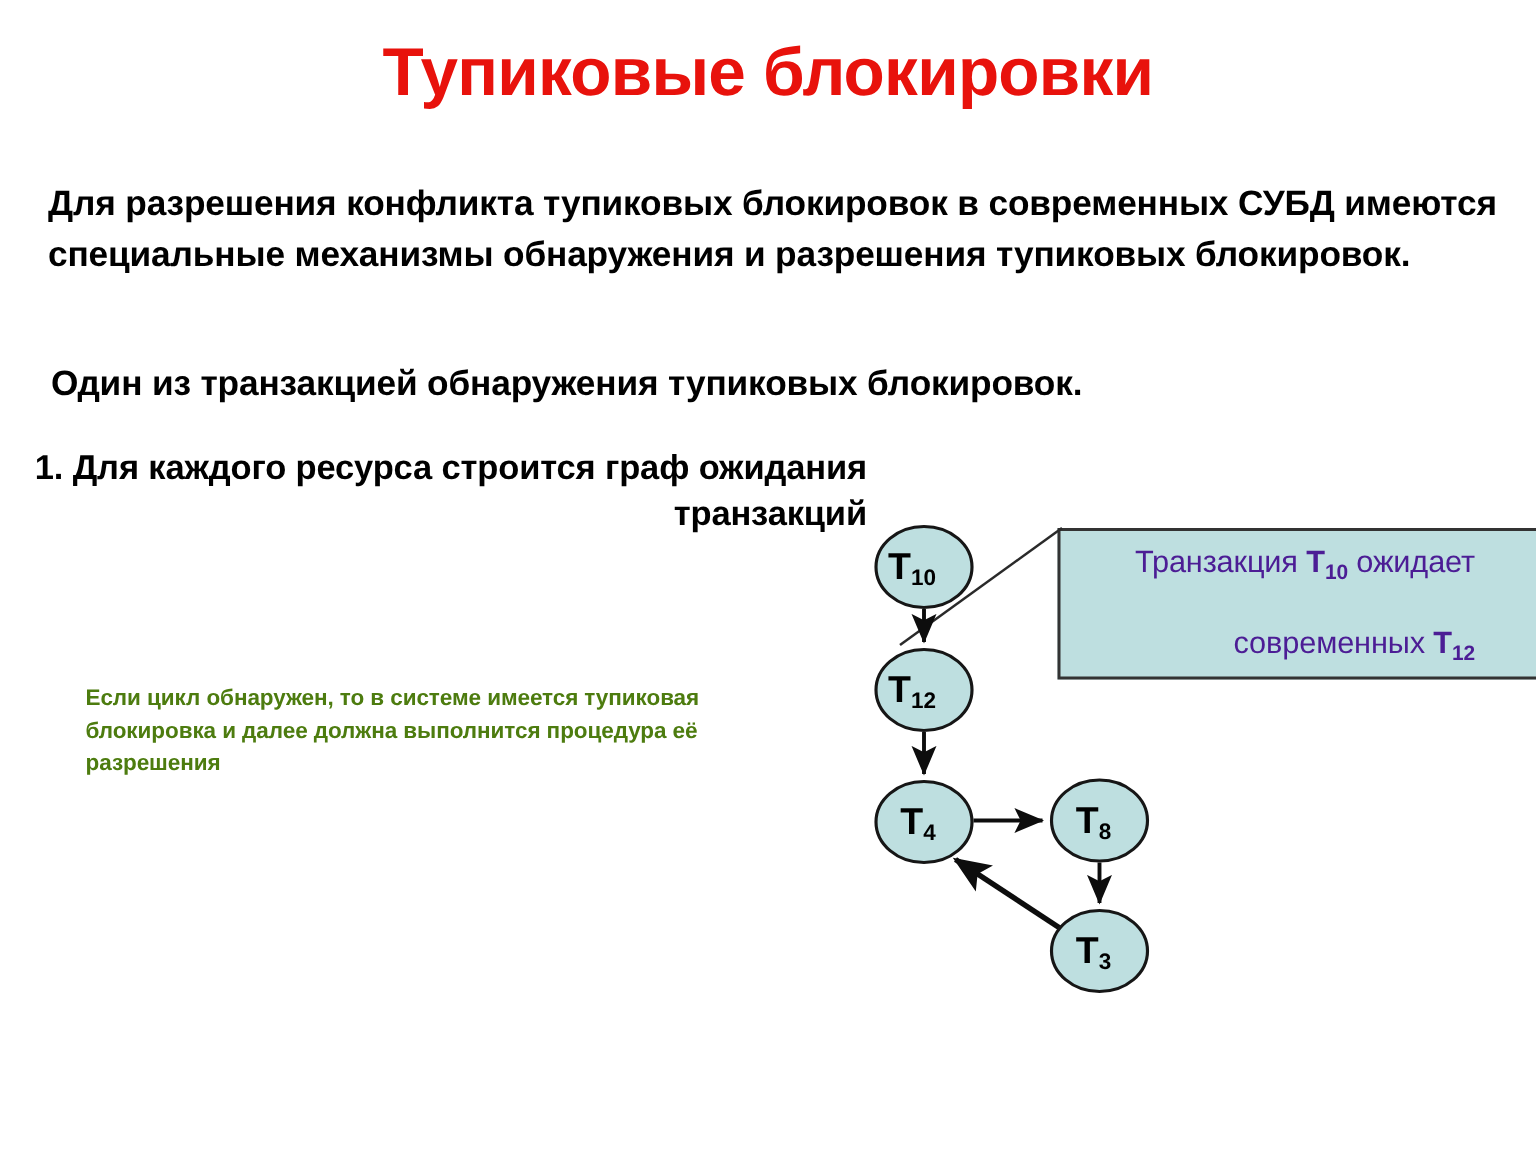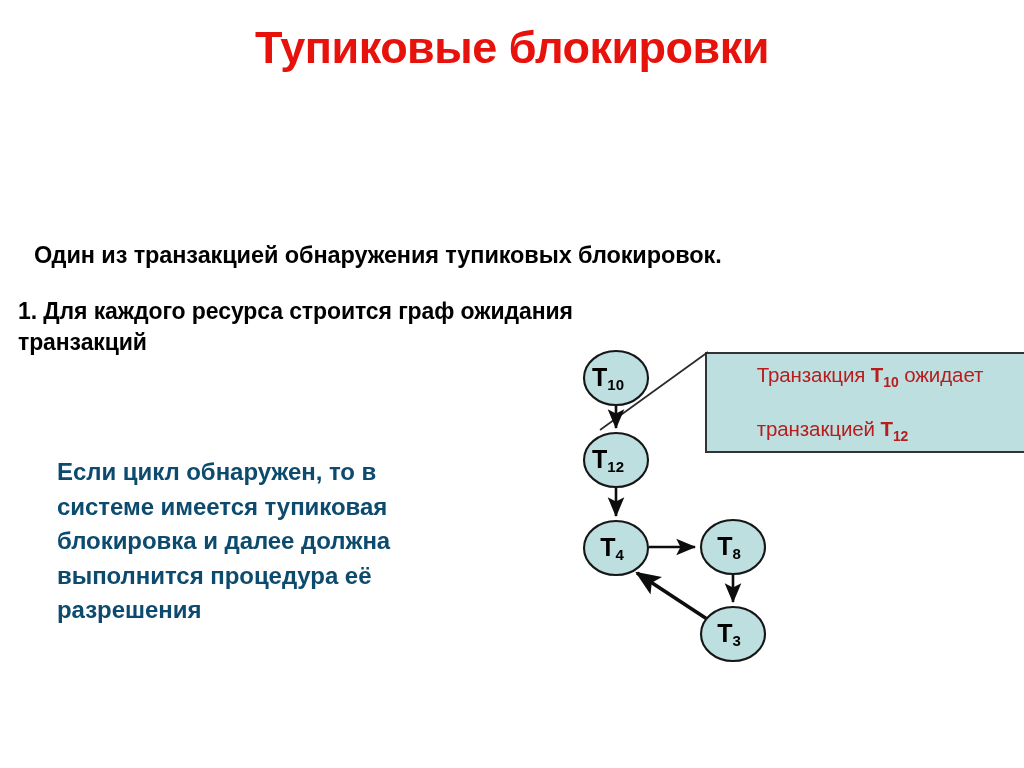--- a/index.html
+++ b/index.html
@@ -55,33 +55,34 @@
   
   .list-item {
     position: absolute;
     left: 18px;
     width: 560px;
     color: #000000;
     font-weight: 700;
     font-size: 23px;
     line-height: 1.36;
     letter-spacing: -0.1px;
+    text-align: right;
   }
   #list-item-1 { top: 296px; }
   #list-item-2 { top: 380px; }
 
   
   #red-note {
     position: absolute;
     left: 57px;
     top: 455px;
     width: 420px;
-    color: #0c4a6e;
-    font-weight: 700;
-    font-size: 24px;
+    color: #4d7c0f;
+    font-weight: 700;
+    font-size: 15px;
     line-height: 1.44;
     letter-spacing: -0.05px;
   }
 
   
   #diagram {
     position: absolute;
     left: 540px;
     top: 330px;
     width: 484px;
@@ -134,22 +135,22 @@
     height: 101px;
     box-sizing: border-box;
     background: #bedfe0;
     border: 2px solid #333333;
     display: flex;
     align-items: center;
     justify-content: center;
     padding: 4px 10px 6px 10px;
   }
   #callout-text {
-    text-align: left;
-    color: #b91c1c;
+    text-align: right;
+    color: #4c1d95;
     font-size: 20.5px;
     font-weight: 400;
     line-height: 1.33;
     letter-spacing: -0.1px;
   }
   #callout-text b {
     font-weight: 700;
   }
   .sub {
     font-size: 0.68em;
@@ -157,33 +158,34 @@
     line-height: 0;
   }
 </style>
 </head>
 <body>
 
 <div id="slide">
 
   <div id="title">Тупиковые блокировки</div>
 
+  <div id="para-1" class="para">Для разрешения конфликта тупиковых блокировок в современных СУБД имеются специальные механизмы обнаружения и разрешения тупиковых блокировок.</div>
 
   <div id="para-2" class="para">Один из транзакцией обнаружения тупиковых блокировок.</div>
 
   <div id="list-item-1" class="list-item">1. Для каждого ресурса строится граф ожидания транзакций</div>
 
 
   <div id="red-note">Если цикл обнаружен, то в системе имеется тупиковая блокировка и далее должна выполнится процедура её разрешения</div>
 
   <div id="callout">
     <div id="callout-text">
       <span>Транзакция </span><b><span>T</span><span class="sub">10</span></b><span> ожидает</span><br>
       <br>
-      <span>транзакцией </span><b><span>T</span><span class="sub">12</span></b>
+      <span>современных </span><b><span>T</span><span class="sub">12</span></b>
     </div>
   </div>
 
   <div id="diagram">
     <svg viewBox="0 0 484 360" xmlns="http://www.w3.org/2000/svg">
       <defs>
         <marker id="arrow-thin" markerWidth="9" markerHeight="9" refX="7.2" refY="3.6" orient="auto" markerUnits="strokeWidth">
           <path d="M0,0.4 L7.6,3.6 L0,6.8 L1.6,3.6 z" fill="#0d0d0d"></path>
         </marker>
         <marker id="arrow-thick" markerWidth="8" markerHeight="8" refX="6.4" refY="3.2" orient="auto" markerUnits="strokeWidth">

